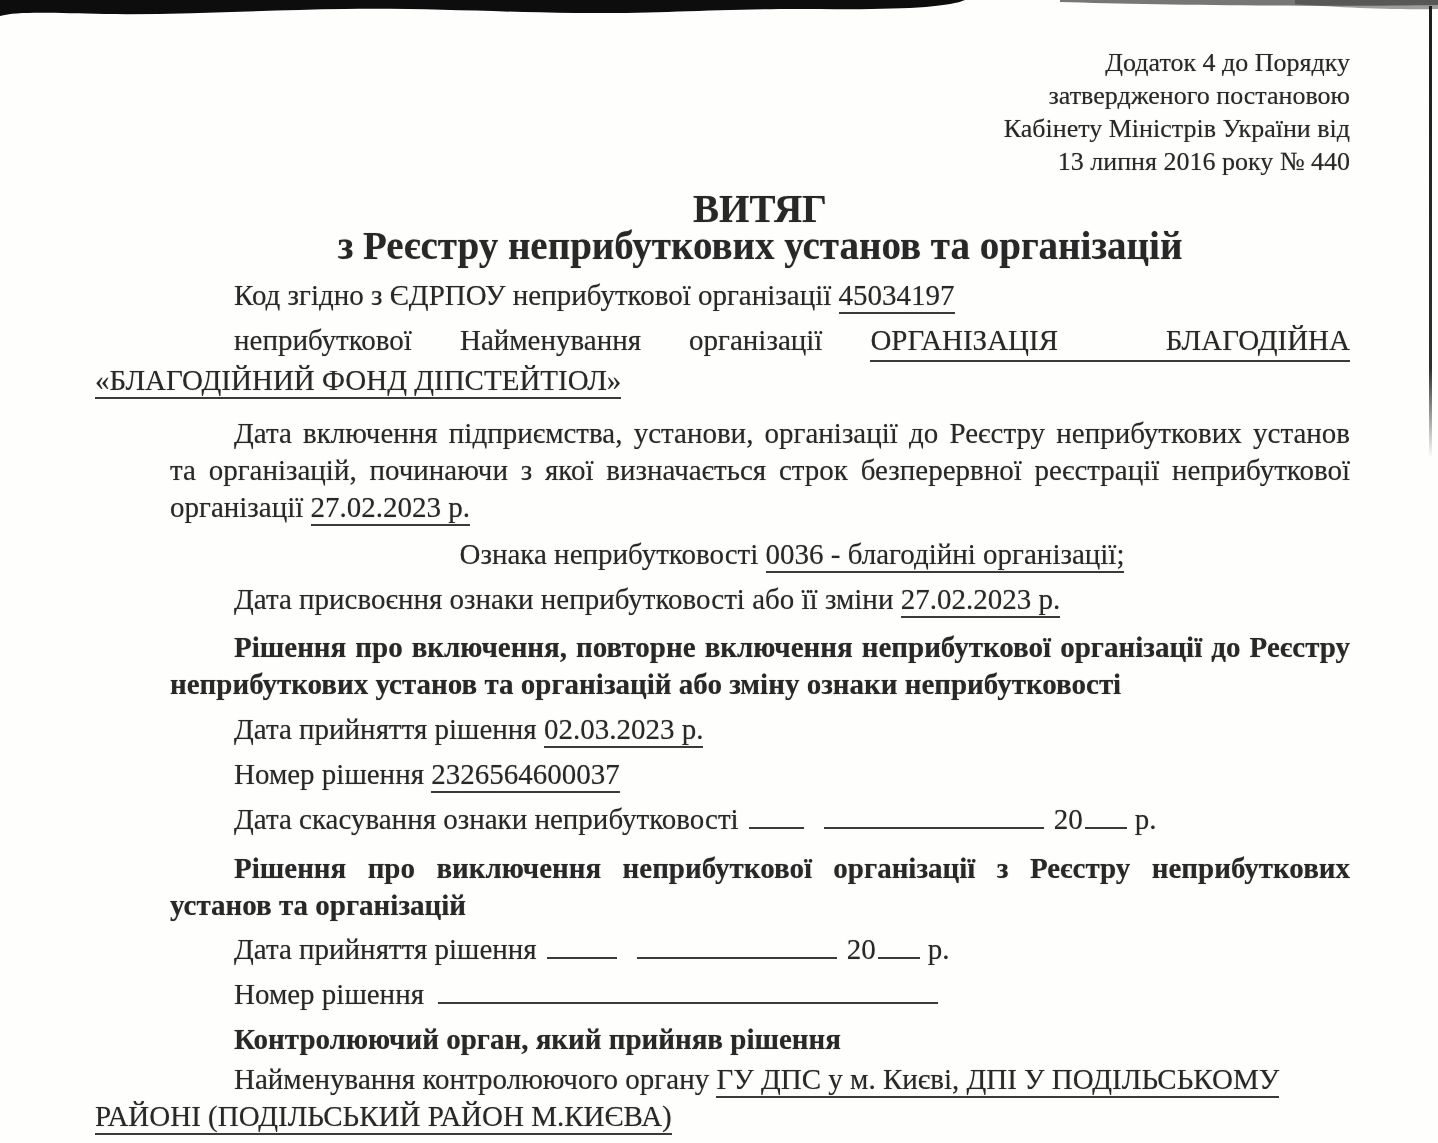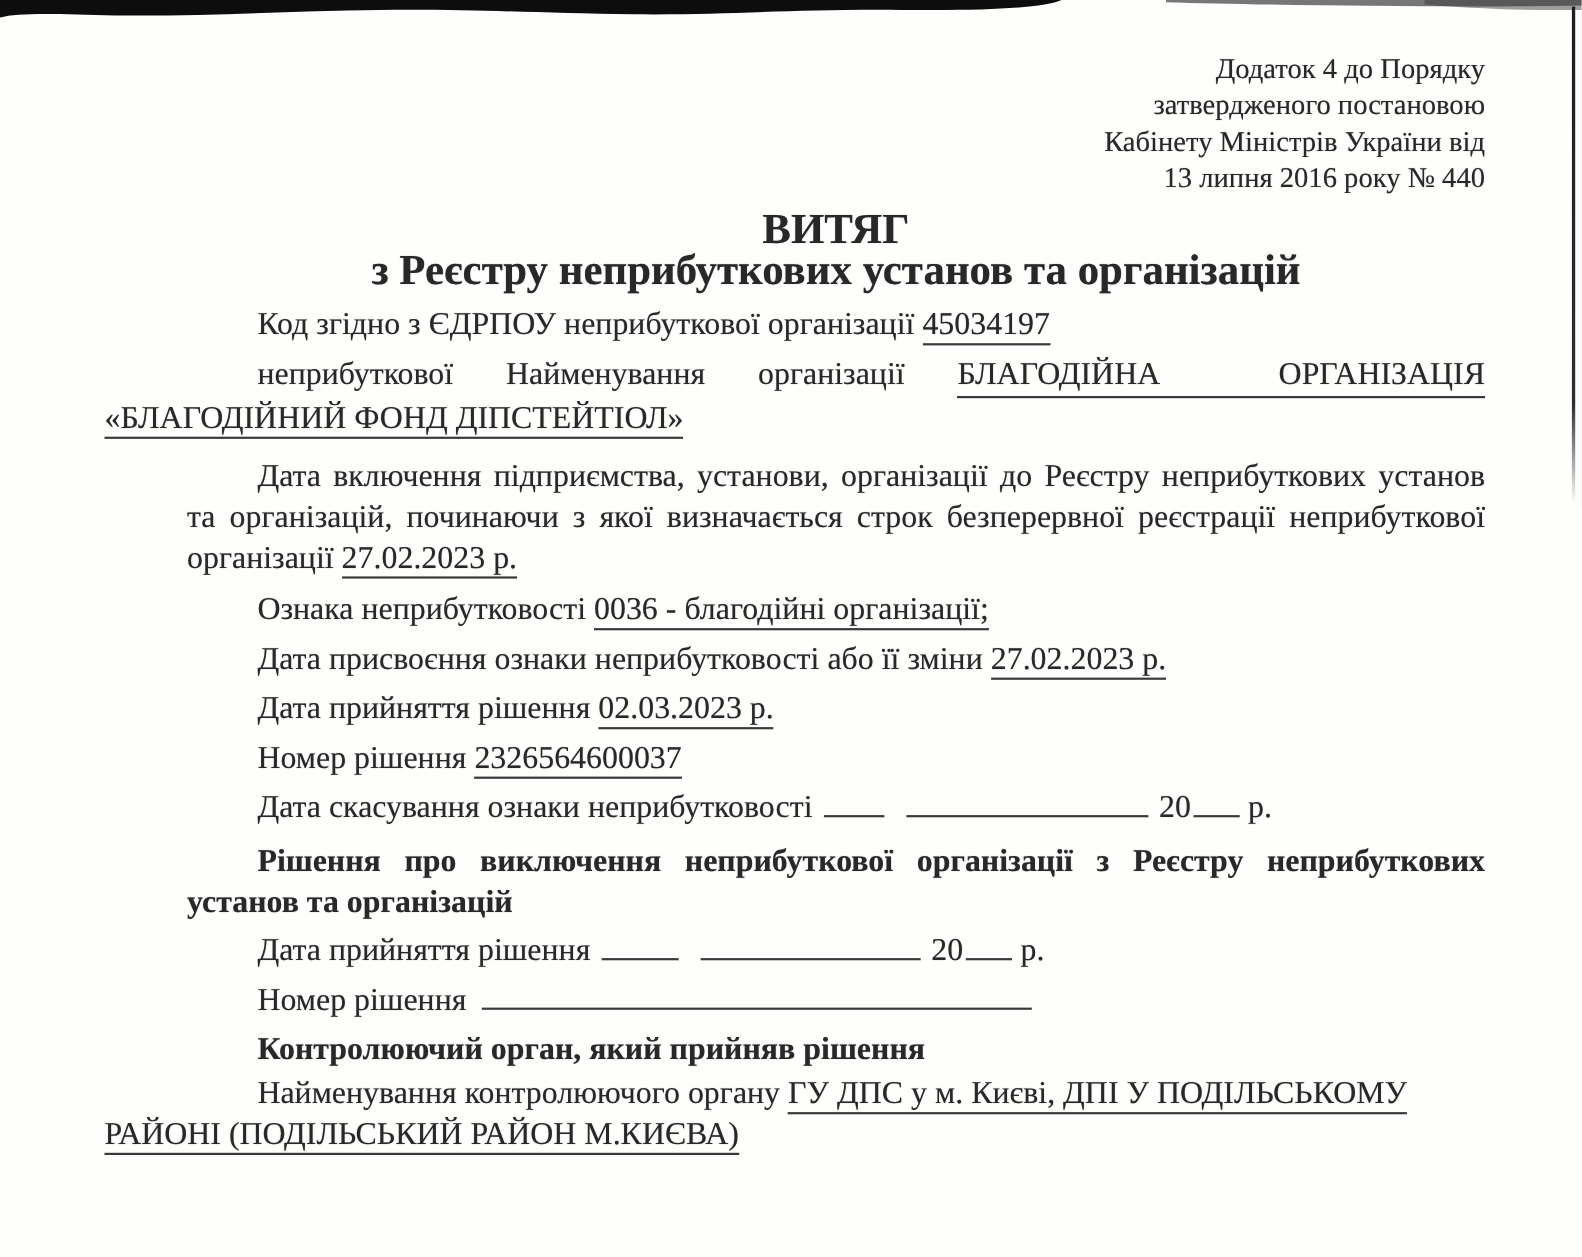--- a/index.html
+++ b/index.html
@@ -43,21 +43,21 @@
   .name-line { display:flex; padding-left:64px; }
   .name-line > .w { margin-right:48px; white-space:nowrap; }
   .name-value {
     flex:1; display:flex; justify-content:space-between;
     border-bottom:2.5px solid #3a3a3a; padding-bottom:1px; margin-right:0;
   }
   
   .f-edrpou { margin-top:13px; }
   .p-name { margin-top:8px; }
   .p-incl { margin-top:16px; }
-  .f-oznaka { margin-top:10px; }
+  .f-oznaka { margin-top:10px;text-align:center; }
   .f-attr-date { margin-top:8px; }
   .h-incl { margin-top:11px; }
   .f-dec-date, .f-dec-num, .f-dec-type, .f-cancel { margin-top:8px; }
   .h-excl { margin-top:12px; }
   .f-excl-date { margin-top:7px; }
   .f-excl-num { margin-top:8px; }
   .h-ctrl { margin-top:8px; }
   .p-ctrl { margin-top:3px; }
 </style>
 </head>
@@ -87,33 +87,34 @@
     </div>
 
     <p class="f-edrpou indent"><span>Код згідно з ЄДРПОУ неприбуткової організації </span><span class="u">45034197</span></p>
 
     <div class="p-name">
       <p class="name-line">
         <span class="w">неприбуткової</span>
         <span class="w">Найменування</span>
         <span class="w">організації</span>
         <span class="name-value">
+          <span>ОРГАНІЗАЦІЯ</span>
           <span>БЛАГОДІЙНА</span>
-          <span>ОРГАНІЗАЦІЯ</span>
         </span>
       </p>
       <p class="hang"><span class="u">«БЛАГОДІЙНИЙ ФОНД ДІПСТЕЙТІОЛ»</span></p>
     </div>
 
     <p class="p-incl indent just"><span>Дата включення підприємства, установи, організації до Реєстру неприбуткових установ та організацій, починаючи з якої визначається строк безперервної реєстрації неприбуткової організації </span><span class="u">27.02.2023 р.</span></p>
 
     <p class="f-oznaka indent"><span>Ознака неприбутковості </span><span class="u">0036 - благодійні організації;</span></p>
 
     <p class="f-attr-date indent"><span>Дата присвоєння ознаки неприбутковості або її зміни </span><span class="u">27.02.2023 р.</span></p>
 
+    <p class="h-incl indent just bold">Рішення про включення, повторне включення неприбуткової організації до Реєстру неприбуткових установ та організацій або зміну ознаки неприбутковості</p>
 
     <p class="f-dec-date indent"><span>Дата прийняття рішення </span><span class="u">02.03.2023 р.</span></p>
 
     <p class="f-dec-num indent"><span>Номер рішення </span><span class="u">2326564600037</span></p>
 
 
     <p class="f-cancel indent"><span>Дата скасування ознаки неприбутковості</span><span class="blank w55"></span><span class="blank w220"></span><span>20</span><span class="blank w42"></span><span>р.</span></p>
 
     <p class="h-excl indent just bold">Рішення про виключення неприбуткової організації з Реєстру неприбуткових установ та організацій</p>
 

